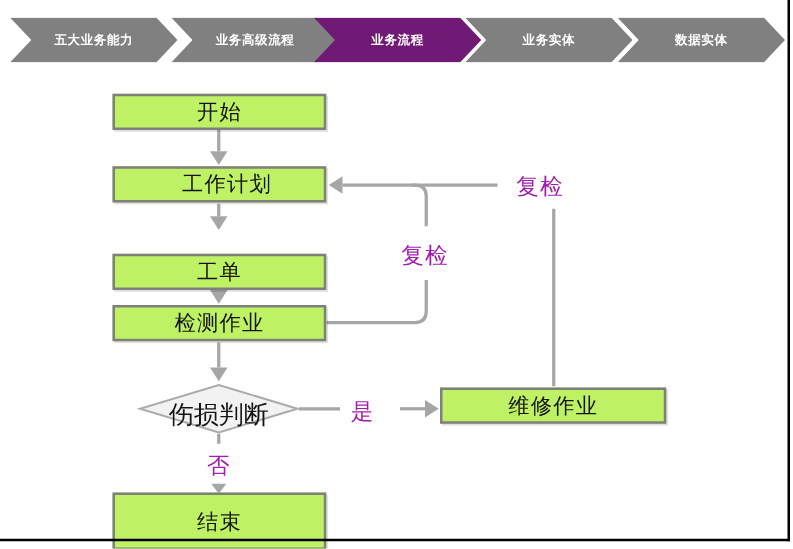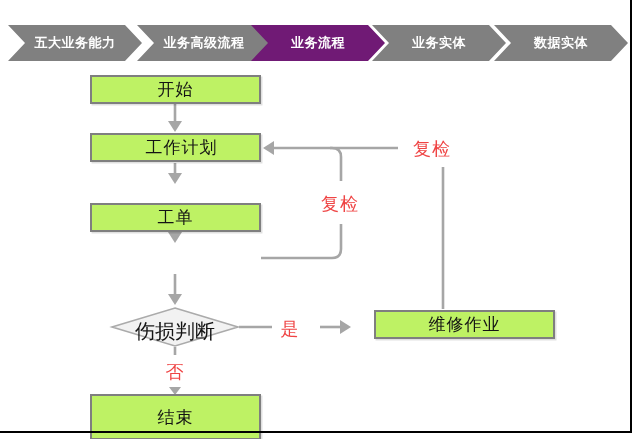--- a/index.html
+++ b/index.html
@@ -9,36 +9,36 @@
   }
   
   .edge-right{position:absolute;left:630px;top:0;width:2px;height:433px;background:#000;}
   .edge-bottom{position:absolute;left:0;top:431px;width:632px;height:2px;background:#000;}
 
   
   .chev{
     position:absolute;top:14px;height:36px;width:134px;
     display:flex;align-items:center;justify-content:center;
     clip-path:polygon(0 0, calc(100% - 17px) 0, 100% 50%, calc(100% - 17px) 100%, 0 100%, 17px 50%);
-    color:#fff;font-size:13px;font-weight:bold;letter-spacing:0.5px;
-    cursor:default;user-select:none;margin-top:11px;
+    color:#fff;font-size:10px;font-weight:bold;letter-spacing:0.5px;
+    cursor:default;user-select:none;
   }
   .chev.gray{background:#808080;}
   .chev.active{background:#701a75;}
 
   
   .node{
     position:absolute;box-sizing:border-box;
     background:#bef264;border:2px solid #7F7F7F;
     box-shadow:1.5px 1.5px 0 rgba(0,0,0,0.12);
     display:flex;align-items:center;justify-content:center;
     font-size:17px;color:#141414;letter-spacing:1px;
   }
   .lbl{
-    position:absolute;font-size:18px;color:#ef4444;text-align:center;letter-spacing:1px;
+    position:absolute;font-size:18px;color:#a21caf;text-align:center;letter-spacing:1px;
   }
   .diamond-label{
     position:absolute;font-size:20px;color:#141414;text-align:center;letter-spacing:0;
   }
   svg.flow{position:absolute;left:0;top:0;pointer-events:none;}
 </style>
 </head>
 <body>
 
 <div class="stage">
@@ -89,21 +89,24 @@
 
   <div class="node" style="left:90px;top:75px;width:171px;height:29px;">
       <span>开始</span>
     </div>
   <div class="node" style="left:90px;top:133px;width:171px;height:29px;padding-left:12px;">
       <span>工作计划</span>
     </div>
   <div class="node" style="left:90px;top:203px;width:171px;height:29px;">
       <span>工单</span>
     </div>
-  <div class="node" style="left:352px;top:310px;width:181px;height:29px;margin-left:22px;">
+  <div class="node" style="left:90px;top:244px;width:171px;height:29px;">
+      <span>检测作业</span>
+    </div>
+  <div class="node" style="left:352px;top:310px;width:181px;height:29px;">
       <span>维修作业</span>
     </div>
   <div class="node" style="left:90px;top:394px;width:171px;height:46px;">
       <span>结束</span>
     </div>
 
   <div class="diamond-label" style="left:110px;top:318px;width:130px;">伤损判断</div>
 
   <div class="lbl" style="left:310px;top:192px;width:60px;">复检</div>
   <div class="lbl" style="left:402px;top:137px;width:60px;">复检</div>

